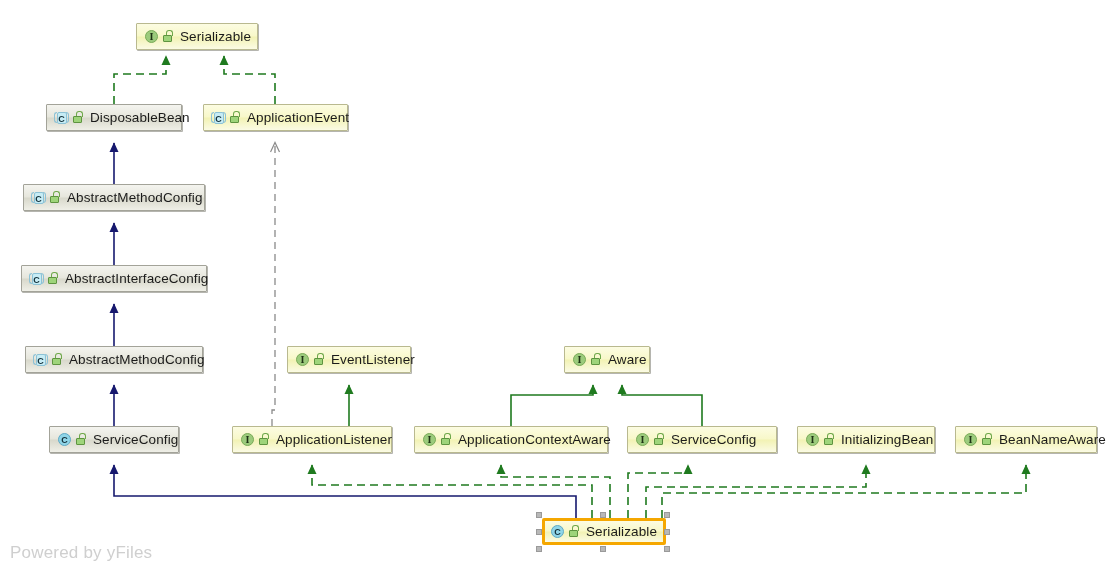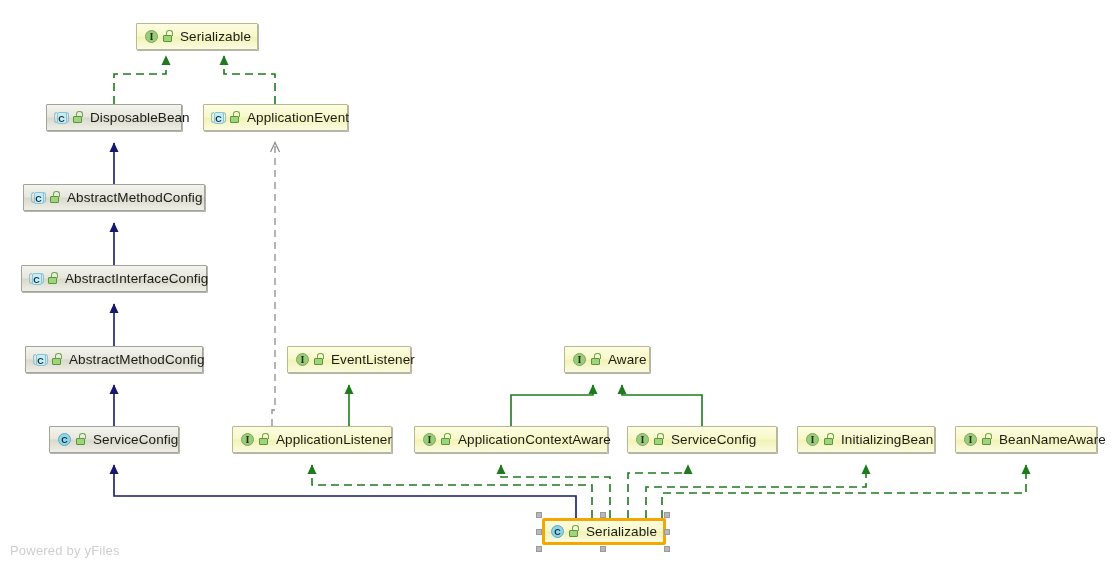--- a/index.html
+++ b/index.html
@@ -80,21 +80,21 @@
 
   
   .handle{
     position:absolute;width:6px;height:6px;background:#b8b8b8;
     border:1px solid #9a9a9a;box-sizing:border-box;
   }
 
   
   #watermark{
     position:absolute;left:10px;top:543px;
-    font-size:13px;color:#cfcfcf;letter-spacing:.2px;
+    font-size:17px;color:#cfcfcf;letter-spacing:.2px;
     font-family:"Liberation Sans",sans-serif;
   }
 </style>
 </head>
 <body>
 
 <div id="canvas">
 
   <svg id="edges" viewBox="0 0 1118 567" width="1118" height="567">
     <defs>

